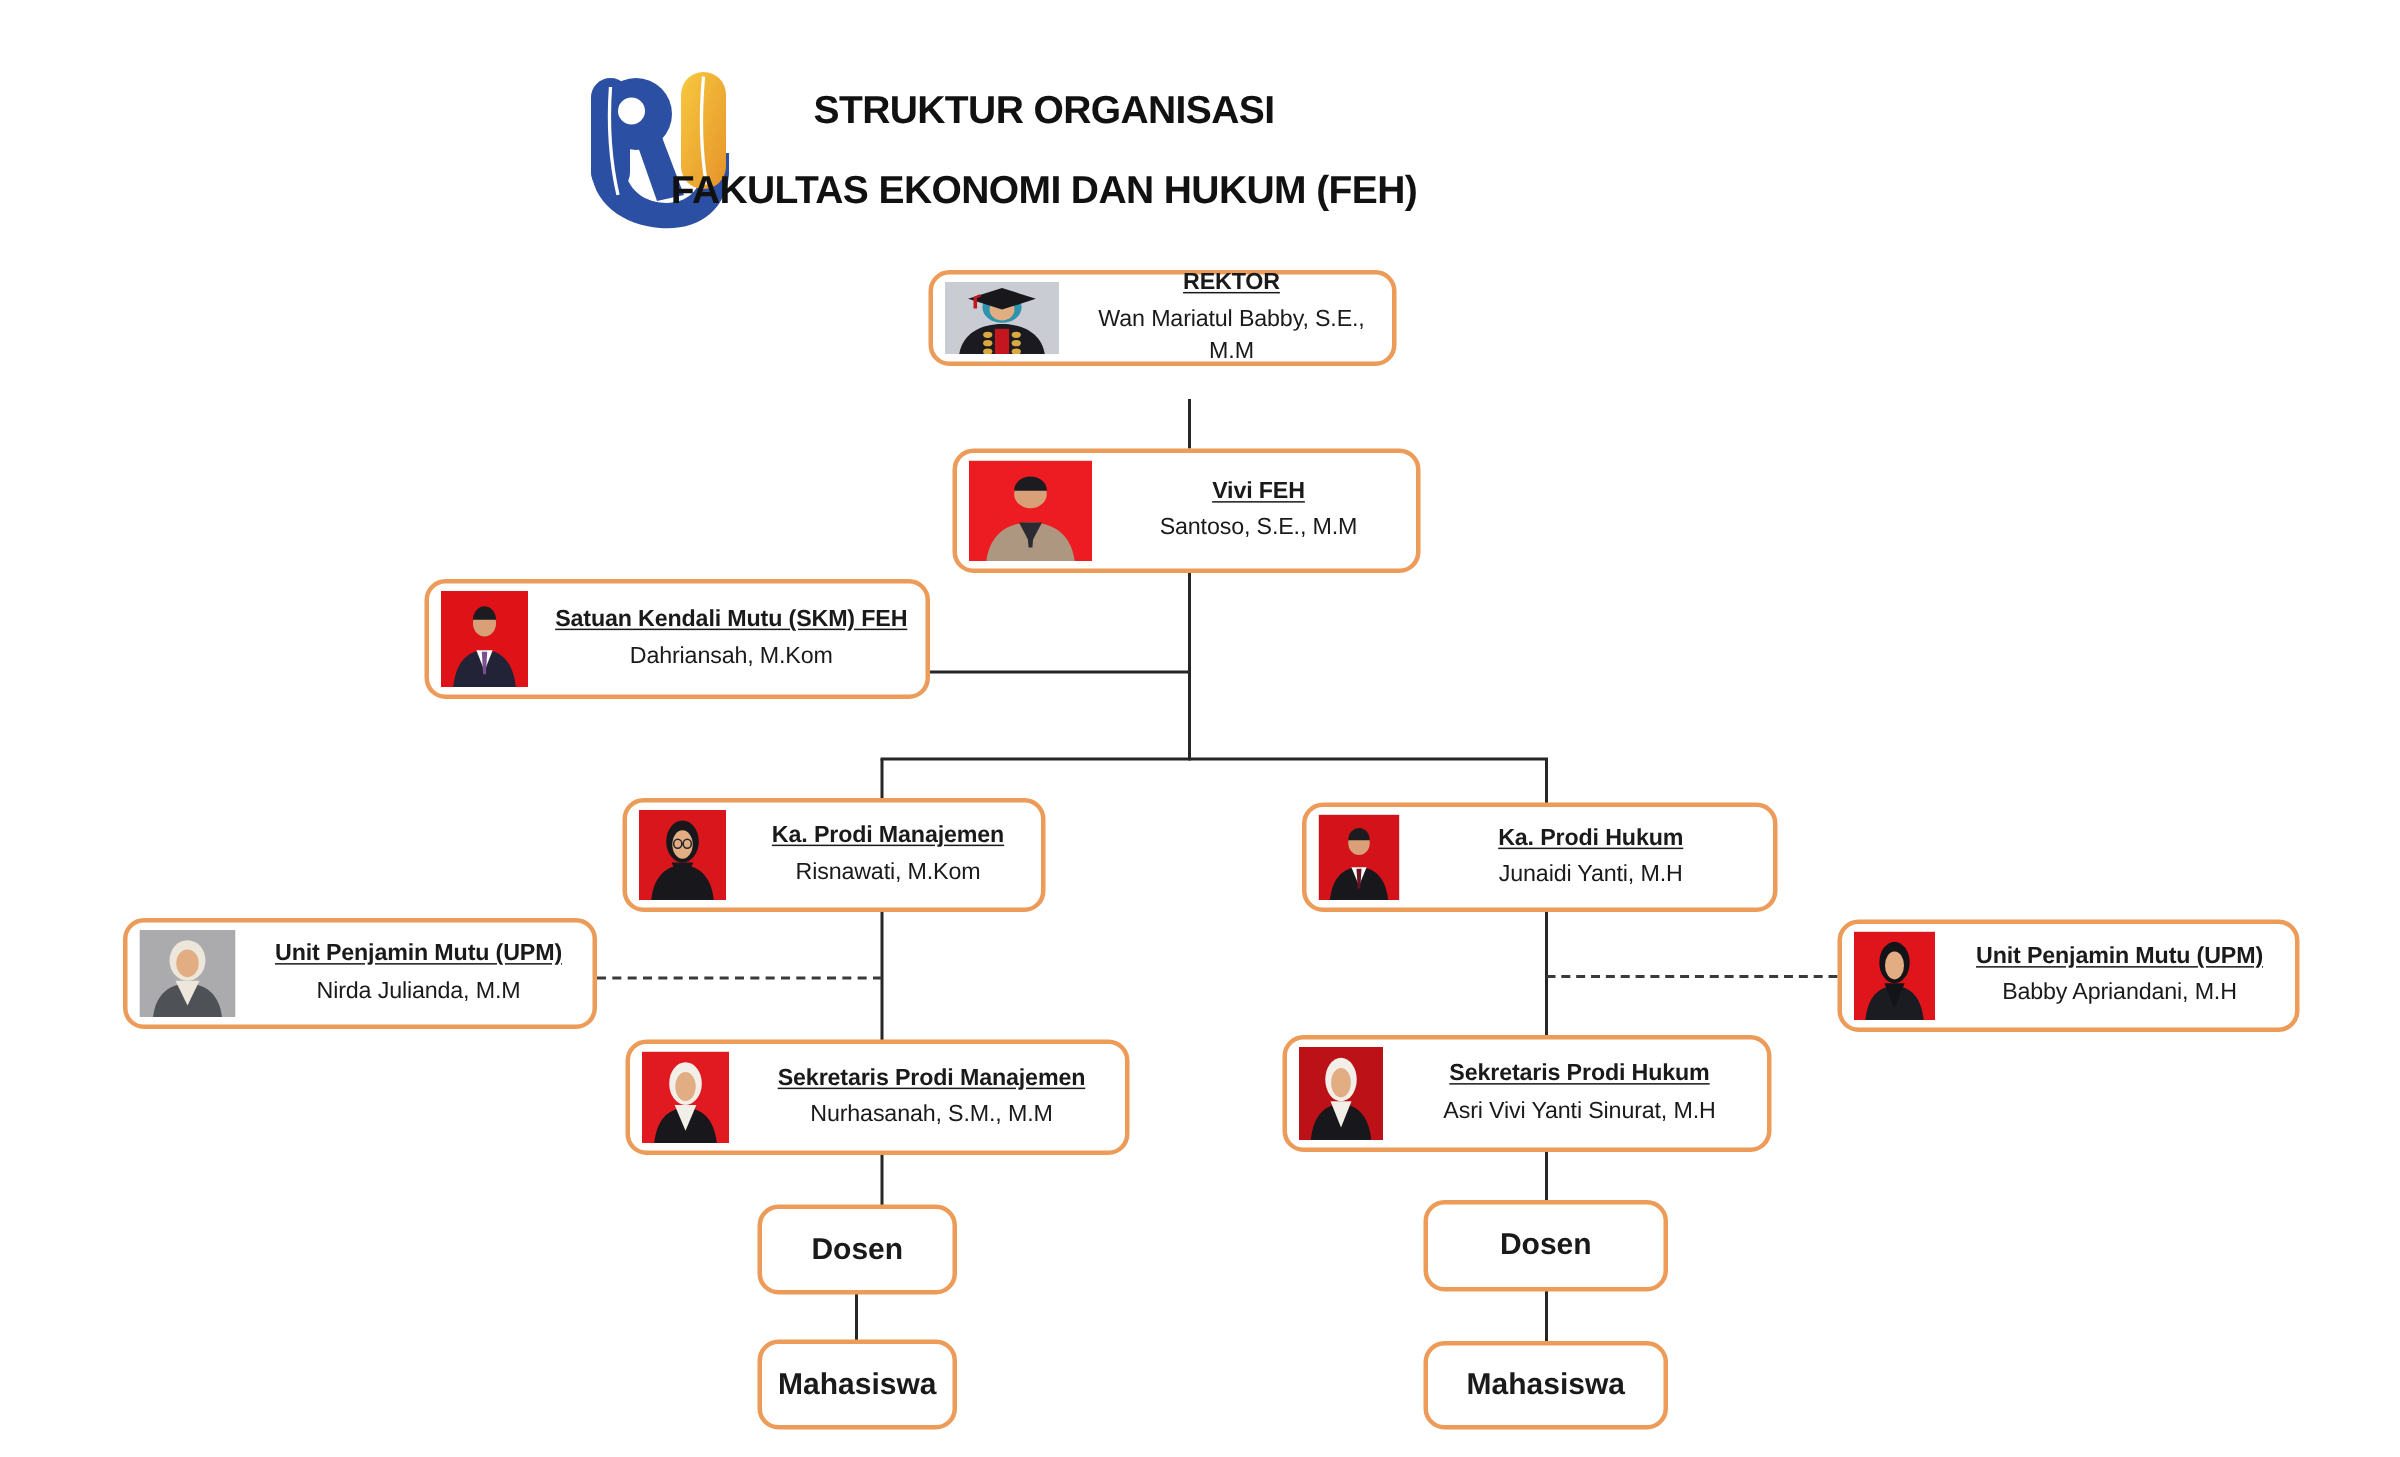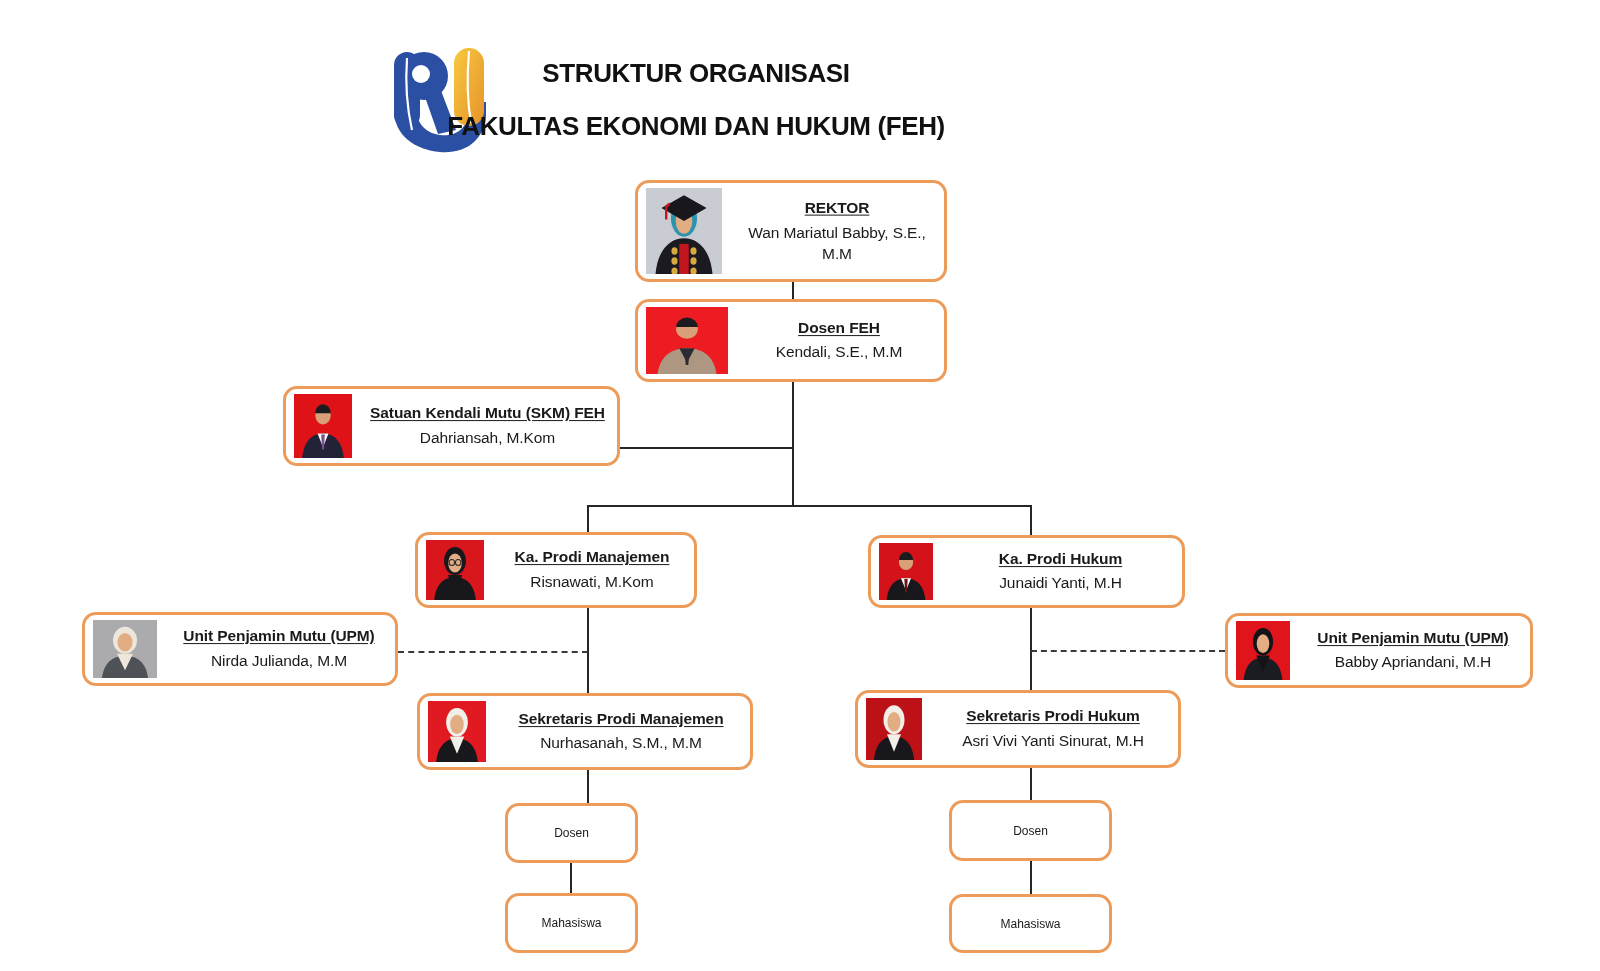--- a/index.html
+++ b/index.html
@@ -11,21 +11,21 @@
 
   .node{position:absolute;background:#fff;border:3px solid var(--border,#ED9B58);
     border-radius:14px;box-sizing:border-box;}
   .photo{position:absolute;left:8px;top:5px;bottom:5px;overflow:hidden;background:#ddd;}
   .photo svg{width:100%;height:100%;display:block;}
   .txt{position:absolute;right:8px;top:50%;transform:translateY(-50%);
     text-align:center;color:var(--text,#1A1A1A);font-size:15.5px;letter-spacing:-0.1px;line-height:1.35;}
   .txt .t{font-weight:bold;text-decoration:underline;text-underline-offset:2px;}
   .txt .n{margin-top:4px;}
   .label-node{display:flex;align-items:center;justify-content:center;}
-  .label-node .lbl{font-weight:normal;font-size:12px;color:var(--text,#1A1A1A);}
+  .label-node .lbl{font-weight:bold;font-size:20px;color:var(--text,#1A1A1A);}
 
   .ln{position:absolute;background:var(--line,#262626);}
   .dash{position:absolute;height:0;border-top:2px dashed var(--dashline,#3A3A3A);}
 
   .logo{position:absolute;left:388px;top:44px;width:104px;height:110px;}
   .logo svg{width:100%;height:100%;display:block;}
 </style>
 </head>
 <body>
 
@@ -68,21 +68,21 @@
   <div class="ln" style="left:587px;top:607px;width:2px;height:87px;"></div>
   <div class="ln" style="left:1030px;top:607px;width:2px;height:84px;"></div>
   <div class="ln" style="left:587px;top:769px;width:2px;height:35px;"></div>
   <div class="ln" style="left:570px;top:862px;width:2px;height:32px;"></div>
   <div class="ln" style="left:1030px;top:767px;width:2px;height:34px;"></div>
   <div class="ln" style="left:1030px;top:860px;width:2px;height:35px;"></div>
 
   <div class="dash" style="left:398px;top:651px;width:190px;"></div>
   <div class="dash" style="left:1031px;top:650px;width:194px;"></div>
 
-  <div class="node" style="left:635px;top:180px;width:312px;height:102px;">
+  <div class="node" style="left:619px;top:180px;width:312px;height:64px;">
     <div class="photo" style="width:76px;">
         <svg viewBox="0 0 64 60" preserveAspectRatio="none">
           <rect width="64" height="60" fill="#C9CCD2"></rect>
           <path d="M8,60 C10,42 21,35 32,35 C43,35 54,42 56,60 Z" fill="#1A1A20"></path>
           <ellipse cx="32" cy="21" rx="11" ry="13" fill="#2E93AC"></ellipse>
           <ellipse cx="32" cy="23" rx="7" ry="9" fill="#E2AD83"></ellipse>
           <polygon points="13,14 32,5 51,14 32,23" fill="#17171C"></polygon>
           <path d="M20,11 L17,13 L17,22" stroke="#C3161E" stroke-width="2" fill="none"></path>
           <rect x="28" y="39" width="8" height="21" fill="#C3161E"></rect>
           <circle cx="24" cy="44" r="2.6" fill="#D9A83E"></circle>
@@ -104,22 +104,22 @@
         <svg viewBox="0 0 64 60" preserveAspectRatio="none">
           <rect width="64" height="60" fill="#EC1C22"></rect>
           <circle cx="32" cy="20" r="8.5" fill="#D9A078"></circle>
           <path d="M23.5,18 a8.5,8.5 0 0 1 17,0 Z" fill="#1C1C20"></path>
           <path d="M9,60 C11,43 21,37 32,37 C43,37 53,43 55,60 Z" fill="#AD9780"></path>
           <polygon points="26,37 32,50 38,37" fill="#2B2B33"></polygon>
           <polygon points="30,38 34,38 33,52 31,52" fill="#2B2B33"></polygon>
         </svg>
       </div>
     <div class="txt" style="left:104px;">
-      <div class="t">Dosen FEH</div>
-      <div class="n">Kendali, S.E., M.M</div>
+      <div class="t">Vivi FEH</div>
+      <div class="n">Santoso, S.E., M.M</div>
     </div>
   </div>
 
   <div class="node" style="left:283px;top:386px;width:337px;height:80px;">
     <div class="photo" style="width:58px;">
         <svg viewBox="0 0 64 60" preserveAspectRatio="none">
           <rect width="64" height="60" fill="#DF1218"></rect>
           <circle cx="32" cy="20" r="8.5" fill="#D9A078"></circle>
           <path d="M23.5,18 a8.5,8.5 0 0 1 17,0 Z" fill="#1C1C20"></path>
           <path d="M9,60 C11,43 21,37 32,37 C43,37 53,43 55,60 Z" fill="#232337"></path>

